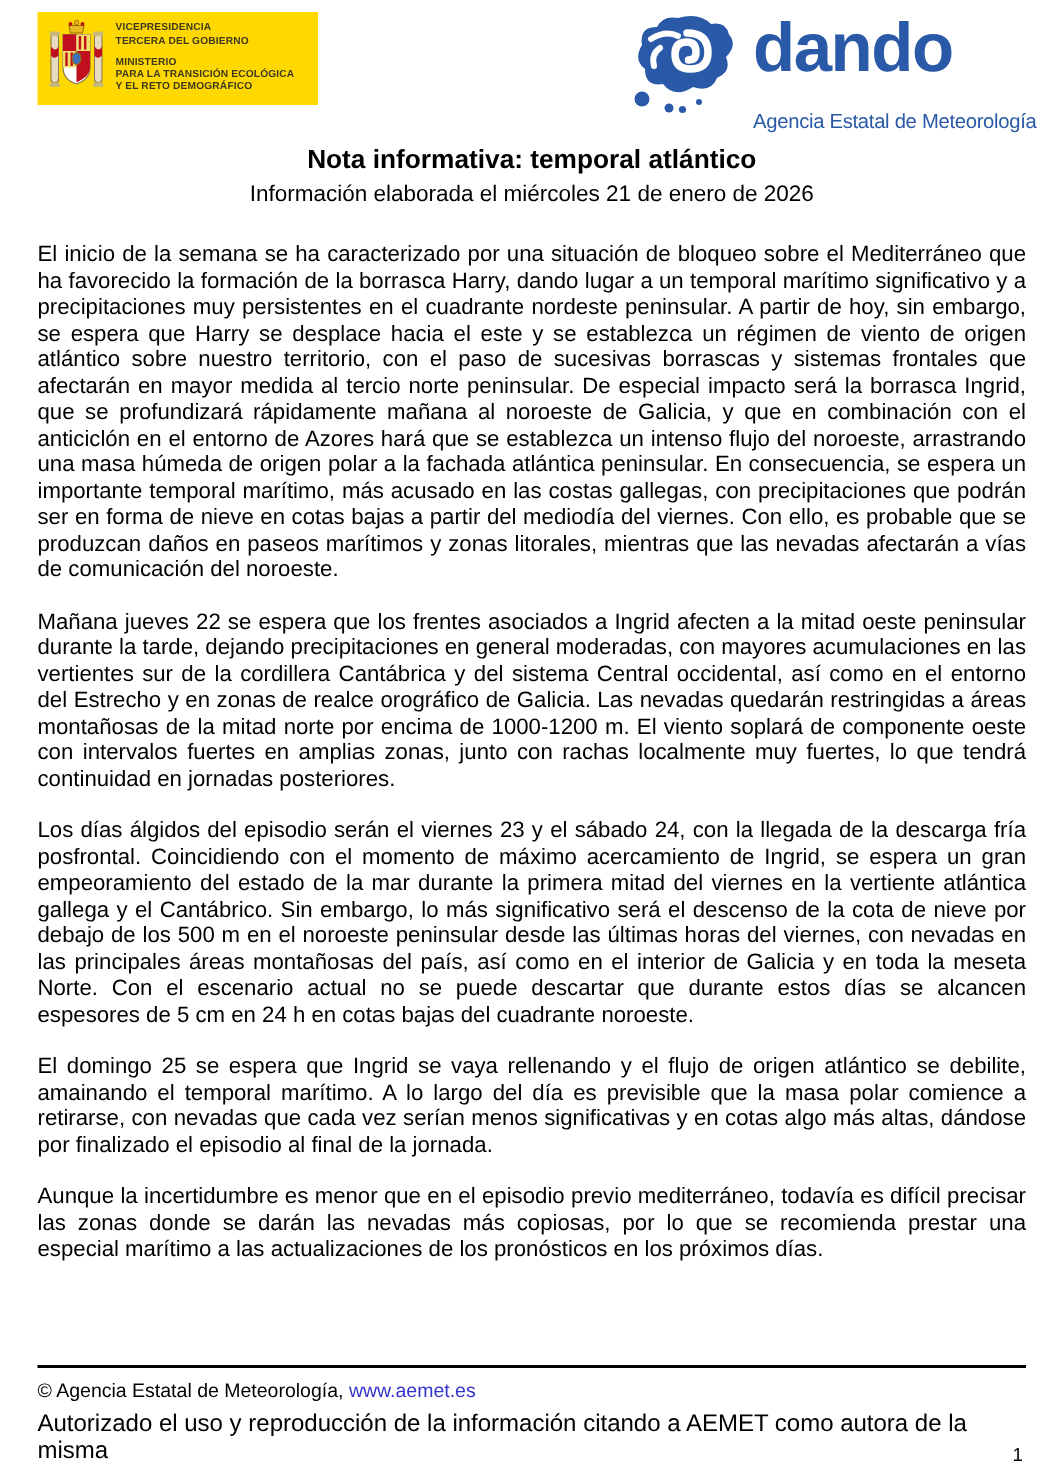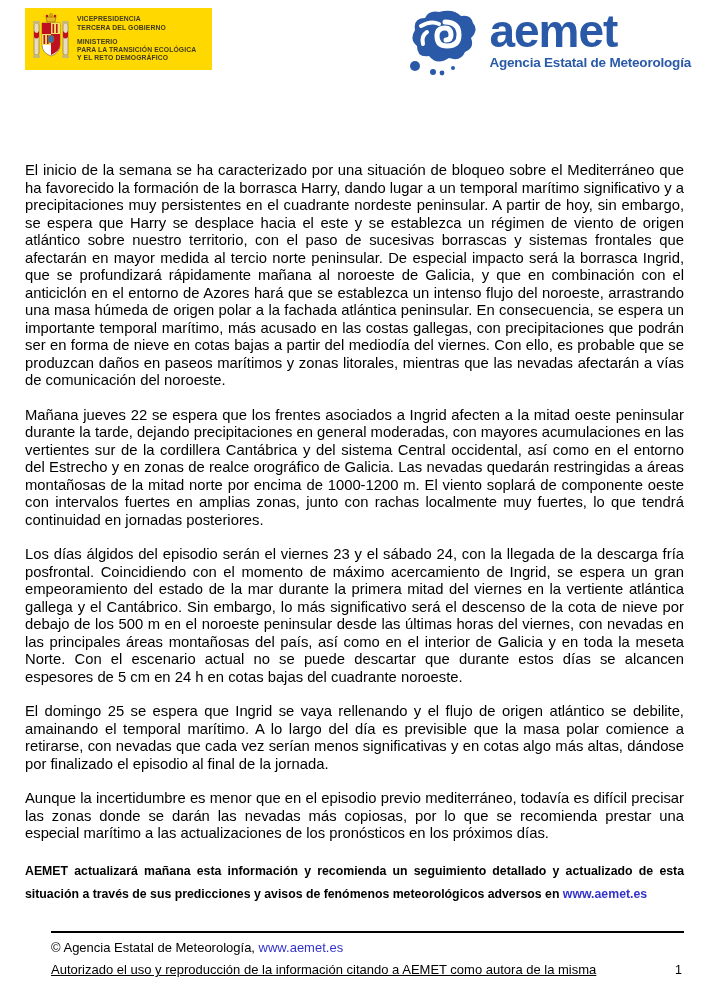--- a/index.html
+++ b/index.html
@@ -12,40 +12,40 @@
   .gov-logo { width:187px; height:62px; background:#FFD800; display:flex; align-items:center; padding:4px 6px 4px 8px; }
   .coa { flex:0 0 auto; margin-right:8px; }
   .gov-text { font-size:6.8px; font-weight:bold; color:#3F3A1E; line-height:8.2px; letter-spacing:.1px; }
   .gov-text .grp { margin-bottom:6px; }
   .gov-text .grp:last-child { margin-bottom:0; }
 
   .aemet-logo { display:flex; align-items:flex-start; margin-top:2px; }
   .aemet-mark { flex:0 0 auto; margin-right:6px; }
   .aemet-wordwrap { display:flex; flex-direction:column; }
   .aemet-word { font-size:46px; font-weight:bold; color:#2A5AA7; line-height:42px; letter-spacing:-1px; }
-  .aemet-tagline { font-size:13.5px; font-weight:bold; color:#2A5AA7; margin-top:3px; letter-spacing:-0.2px; }
+  .aemet-tagline { font-size:13.5px; font-weight:normal; color:#2A5AA7; margin-top:21px; letter-spacing:-0.2px; }
 
   
   .title-block { position:absolute; top:96px; left:0; right:0; text-align:center; }
   .doc-title { font-size:17.5px; font-weight:bold; color:#000; }
   .doc-subtitle { font-size:15px; color:#000; margin-top:4px; }
 
   
   .content { position:absolute; top:162px; left:25px; right:25px; }
   .content p.body-par { font-size:14.8px; line-height:17.5px; text-align:justify; color:#000; margin-bottom:17px; }
 
   .notice { margin-top:11px; font-size:12.3px; font-weight:bold; line-height:23px; text-align:justify; color:#000; }
   .link { color:#3333CC; text-decoration:none; }
 
   
-  .footer { position:absolute; left:25px; right:25px; bottom:6px;margin-left:26px; }
+  .footer { position:absolute; left:25px; right:25px; bottom:6px; }
   .footer-rule { border-top:2px solid #000; margin-bottom:7px; }
   .copyright { font-size:13px; color:#000; margin-bottom:7px; }
   .legal-row { display:flex; justify-content:space-between; align-items:flex-end; }
-  .legal { font-size:13px; color:#000;text-decoration:underline; }
+  .legal { font-size:16px; color:#000; }
   .page-num { font-size:12.5px; color:#000; margin-right:2px; }
 </style>
 </head>
 <body>
 
 <div class="page">
 
   <div class="header">
 
     <div class="gov-logo">
@@ -99,35 +99,38 @@
           <path d="M36 12 Q 50 12 50 25 Q 50 36 38 36 Q 28 36 28 26 Q 28 18 36 18 Q 42 18 42 25 Q 42 30 37 30" fill="none" stroke="#fff" stroke-width="5" stroke-linecap="round"></path>
           <path d="M12 16 Q 22 10 30 14" fill="none" stroke="#fff" stroke-width="4" stroke-linecap="round"></path>
           <path d="M14 34 Q 12 26 18 22" fill="none" stroke="#fff" stroke-width="4" stroke-linecap="round"></path>
           <circle cx="6" cy="56" r="5" fill="#2A5AA7"></circle>
           <circle cx="24" cy="62" r="3" fill="#2A5AA7"></circle>
           <circle cx="33" cy="63" r="2.4" fill="#2A5AA7"></circle>
           <circle cx="44" cy="58" r="2" fill="#2A5AA7"></circle>
         </svg>
       </span>
       <div class="aemet-wordwrap">
-        <div class="aemet-word">aemet</div>
+        <div class="aemet-word">dando</div>
         <div class="aemet-tagline">Agencia Estatal de Meteorología</div>
       </div>
     </div>
   </div>
 
+  <div class="title-block">
+    <div class="doc-title">Nota informativa: temporal atlántico</div>
+    <div class="doc-subtitle">Información elaborada el miércoles 21 de enero de 2026</div>
+  </div>
 
   <div class="content">
     <p class="body-par">El inicio de la semana se ha caracterizado por una situación de bloqueo sobre el Mediterráneo que ha favorecido la formación de la borrasca Harry, dando lugar a un temporal marítimo significativo y a precipitaciones muy persistentes en el cuadrante nordeste peninsular. A partir de hoy, sin embargo, se espera que Harry se desplace hacia el este y se establezca un régimen de viento de origen atlántico sobre nuestro territorio, con el paso de sucesivas borrascas y sistemas frontales que afectarán en mayor medida al tercio norte peninsular. De especial impacto será la borrasca Ingrid, que se profundizará rápidamente mañana al noroeste de Galicia, y que en combinación con el anticiclón en el entorno de Azores hará que se establezca un intenso flujo del noroeste, arrastrando una masa húmeda de origen polar a la fachada atlántica peninsular. En consecuencia, se espera un importante temporal marítimo, más acusado en las costas gallegas, con precipitaciones que podrán ser en forma de nieve en cotas bajas a partir del mediodía del viernes. Con ello, es probable que se produzcan daños en paseos marítimos y zonas litorales, mientras que las nevadas afectarán a vías de comunicación del noroeste.</p>
     <p class="body-par">Mañana jueves 22 se espera que los frentes asociados a Ingrid afecten a la mitad oeste peninsular durante la tarde, dejando precipitaciones en general moderadas, con mayores acumulaciones en las vertientes sur de la cordillera Cantábrica y del sistema Central occidental, así como en el entorno del Estrecho y en zonas de realce orográfico de Galicia. Las nevadas quedarán restringidas a áreas montañosas de la mitad norte por encima de 1000-1200 m. El viento soplará de componente oeste con intervalos fuertes en amplias zonas, junto con rachas localmente muy fuertes, lo que tendrá continuidad en jornadas posteriores.</p>
     <p class="body-par">Los días álgidos del episodio serán el viernes 23 y el sábado 24, con la llegada de la descarga fría posfrontal. Coincidiendo con el momento de máximo acercamiento de Ingrid, se espera un gran empeoramiento del estado de la mar durante la primera mitad del viernes en la vertiente atlántica gallega y el Cantábrico. Sin embargo, lo más significativo será el descenso de la cota de nieve por debajo de los 500 m en el noroeste peninsular desde las últimas horas del viernes, con nevadas en las principales áreas montañosas del país, así como en el interior de Galicia y en toda la meseta Norte. Con el escenario actual no se puede descartar que durante estos días se alcancen espesores de 5 cm en 24 h en cotas bajas del cuadrante noroeste.</p>
     <p class="body-par">El domingo 25 se espera que Ingrid se vaya rellenando y el flujo de origen atlántico se debilite, amainando el temporal marítimo. A lo largo del día es previsible que la masa polar comience a retirarse, con nevadas que cada vez serían menos significativas y en cotas algo más altas, dándose por finalizado el episodio al final de la jornada.</p>
     <p class="body-par">Aunque la incertidumbre es menor que en el episodio previo mediterráneo, todavía es difícil precisar las zonas donde se darán las nevadas más copiosas, por lo que se recomienda prestar una especial marítimo a las actualizaciones de los pronósticos en los próximos días.</p>
 
-    <div class="notice"><span>AEMET actualizará mañana esta información y recomienda un seguimiento detallado y actualizado de esta situación a través de sus predicciones y avisos de fenómenos meteorológicos adversos en </span><a class="link" href="#">www.aemet.es</a></div>
   </div>
 
   <div class="footer">
     <div class="footer-rule"></div>
     <div class="copyright"><span>© Agencia Estatal de Meteorología, </span><a class="link" href="#">www.aemet.es</a></div>
     <div class="legal-row">
       <span class="legal">Autorizado el uso y reproducción de la información citando a AEMET como autora de la misma</span>
       <span class="page-num">1</span>
     </div>
   </div>

